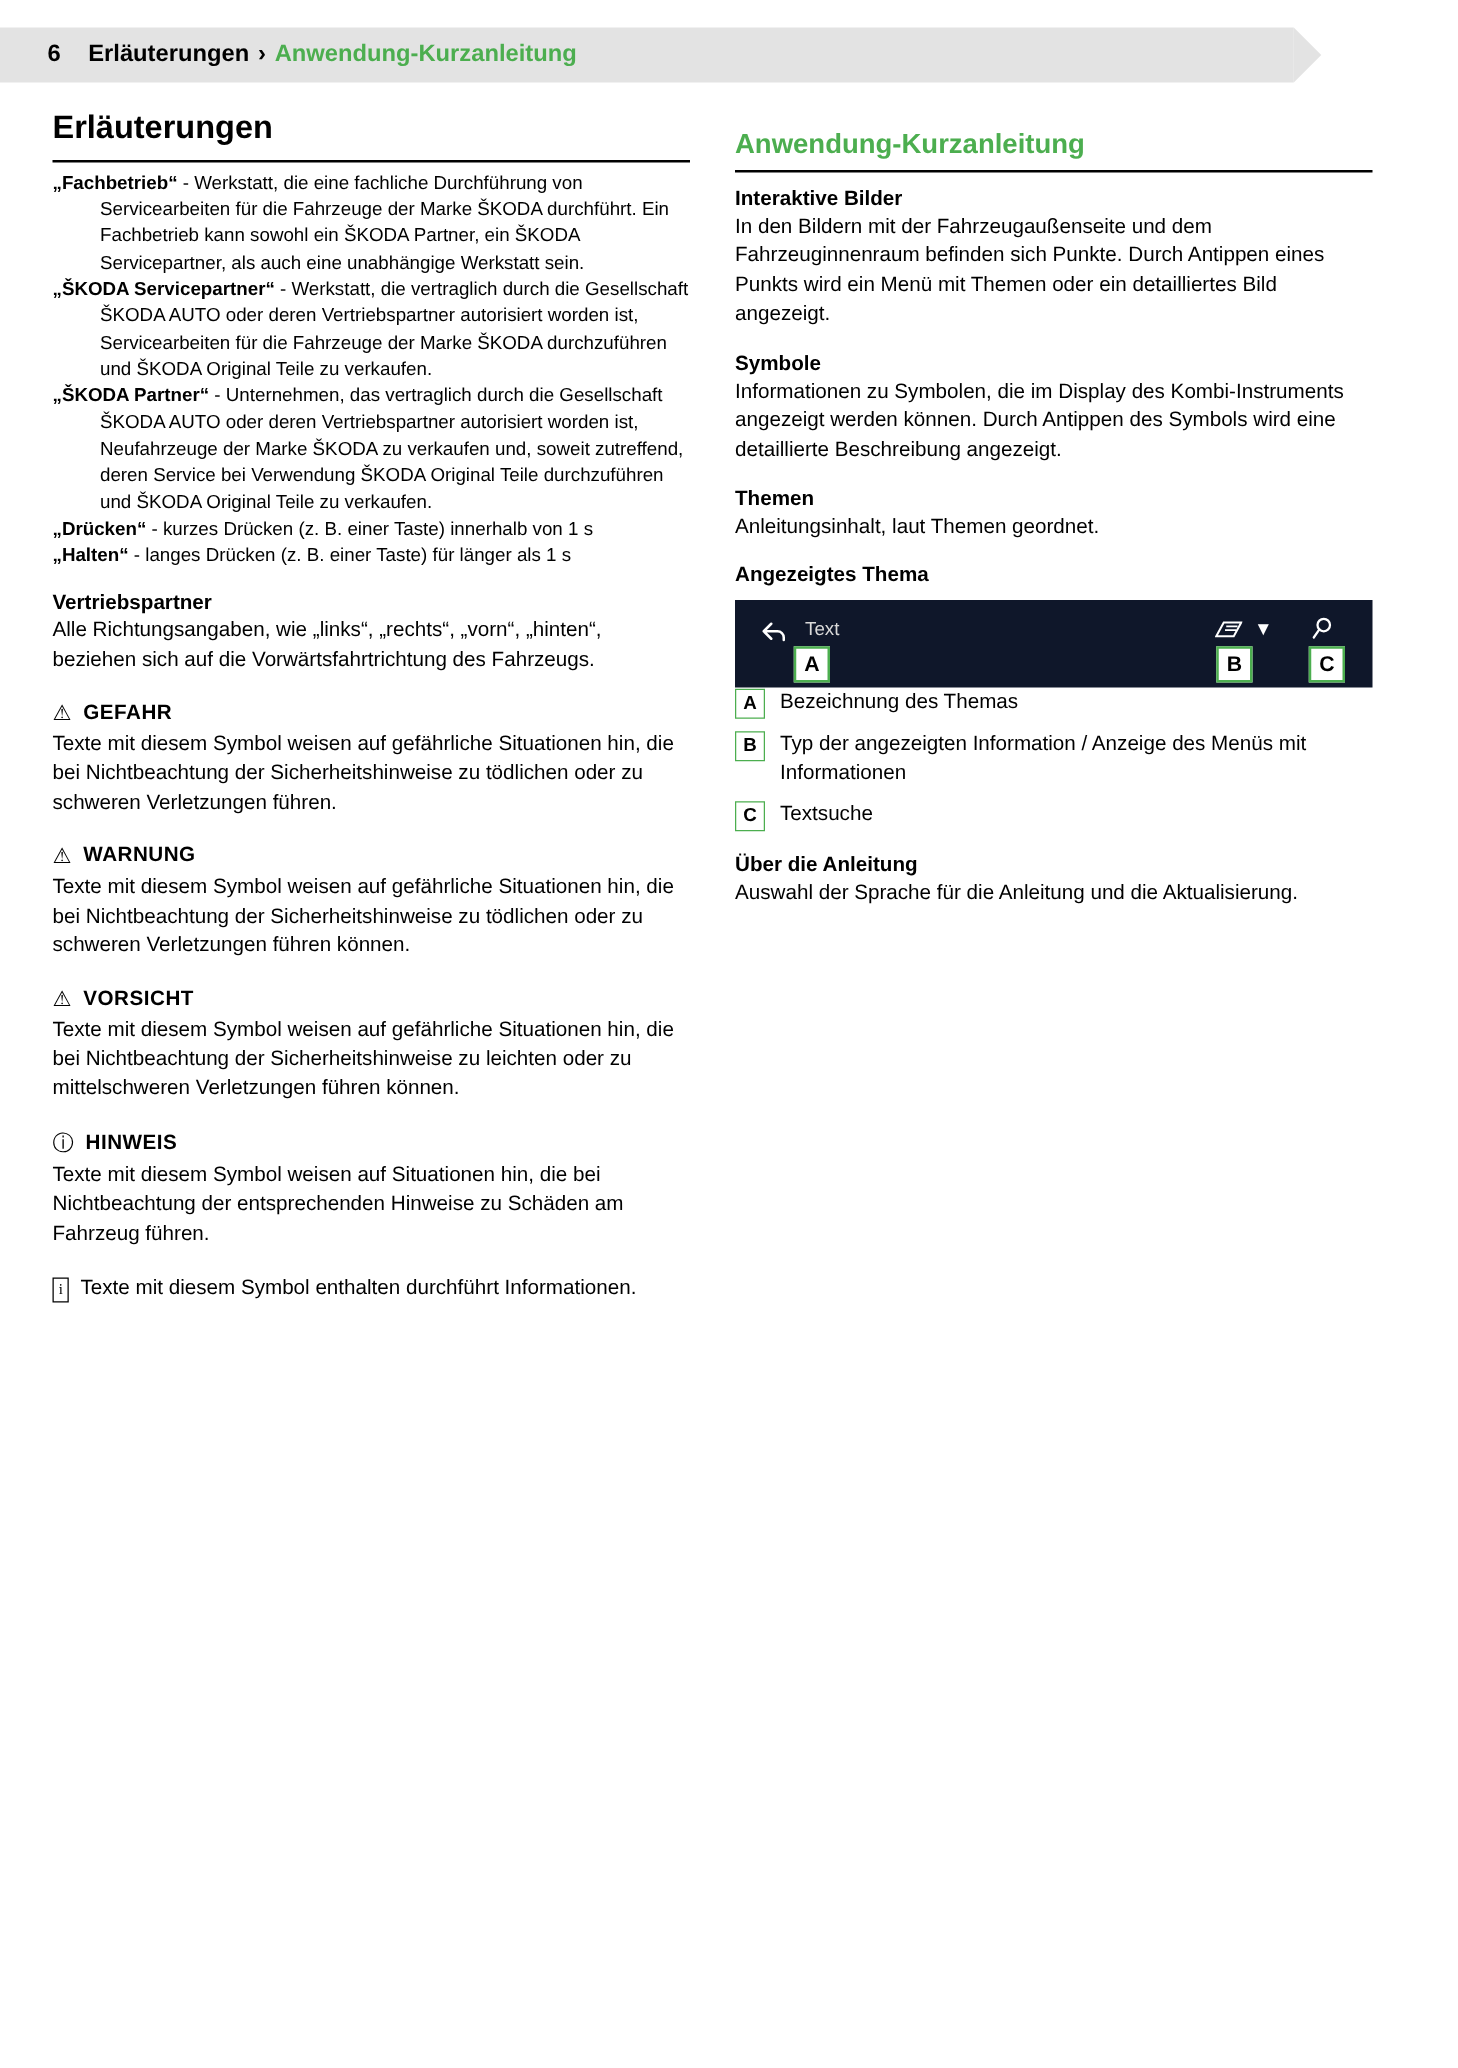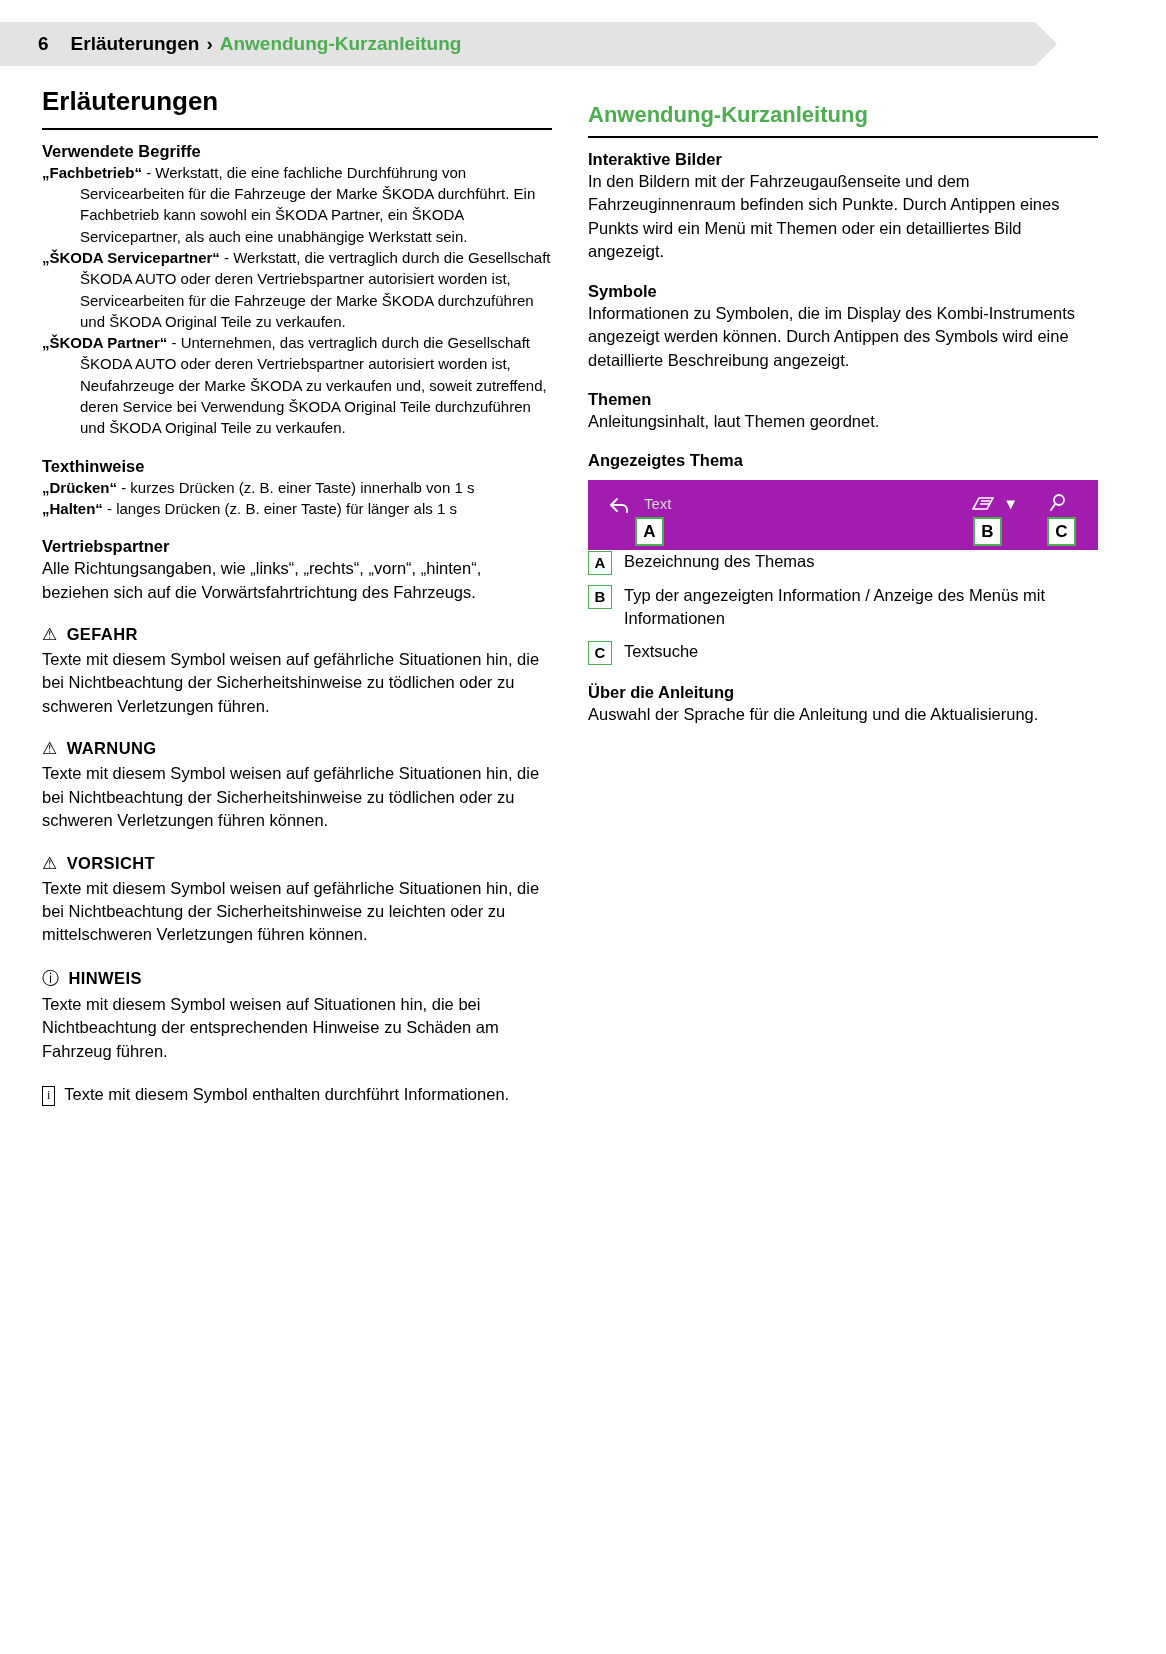--- a/index.html
+++ b/index.html
@@ -141,21 +141,21 @@
 
   
   .figure {
     margin-top: 10px;
     width: 510px;
   }
   .screen {
     position: relative;
     width: 510px;
     height: 70px;
-    background: #a21caf;
+    background: #0f172a;
     box-sizing: border-box;
   }
   .screen .back-icon {
     position: absolute;
     left: 18px;
     top: 14px;
     width: 26px;
     height: 22px;
     color: #ffffff;
   }
@@ -238,33 +238,31 @@
     <span>Erläuterungen</span>
     <span class="crumb-sep">›</span>
     <span class="crumb-green">Anwendung-Kurzanleitung</span>
   </div>
 </div>
 
 <div class="col col-left">
 
   <h1 class="doc-title">Erläuterungen</h1>
 
-  <h3 class="first">Verwendete Begriffe</h3>
 
   <p class="defn">
     <b>„Fachbetrieb“</b><span> - Werkstatt, die eine fachliche Durchführung von Servicearbeiten für die Fahrzeuge der Marke ŠKODA durchführt. Ein Fachbetrieb kann sowohl ein ŠKODA Partner, ein ŠKODA Servicepartner, als auch eine unabhängige Werkstatt sein.</span>
   </p>
   <p class="defn" style="margin-top:0">
     <b>„ŠKODA Servicepartner“</b><span> - Werkstatt, die vertraglich durch die Gesellschaft ŠKODA AUTO oder deren Vertriebspartner autorisiert worden ist, Servicearbeiten für die Fahrzeuge der Marke ŠKODA durchzuführen und ŠKODA Original Teile zu verkaufen.</span>
   </p>
   <p class="defn" style="margin-top:0">
     <b>„ŠKODA Partner“</b><span> - Unternehmen, das vertraglich durch die Gesellschaft ŠKODA AUTO oder deren Vertriebspartner autorisiert worden ist, Neufahrzeuge der Marke ŠKODA zu verkaufen und, soweit zutreffend, deren Service bei Verwendung ŠKODA Original Teile durchzuführen und ŠKODA Original Teile zu verkaufen.</span>
   </p>
 
-  <h3>Texthinweise</h3>
   <p class="defn">
     <b>„Drücken“</b><span> - kurzes Drücken (z. B. einer Taste) innerhalb von 1 s</span>
   </p>
   <p class="defn" style="margin-top:0">
     <b>„Halten“</b><span> - langes Drücken (z. B. einer Taste) für länger als 1 s</span>
   </p>
 
   <h3>Vertriebspartner</h3>
   <p>Alle Richtungsangaben, wie „links“, „rechts“, „vorn“, „hinten“, beziehen sich auf die Vorwärtsfahrtrichtung des Fahrzeugs.</p>
 

